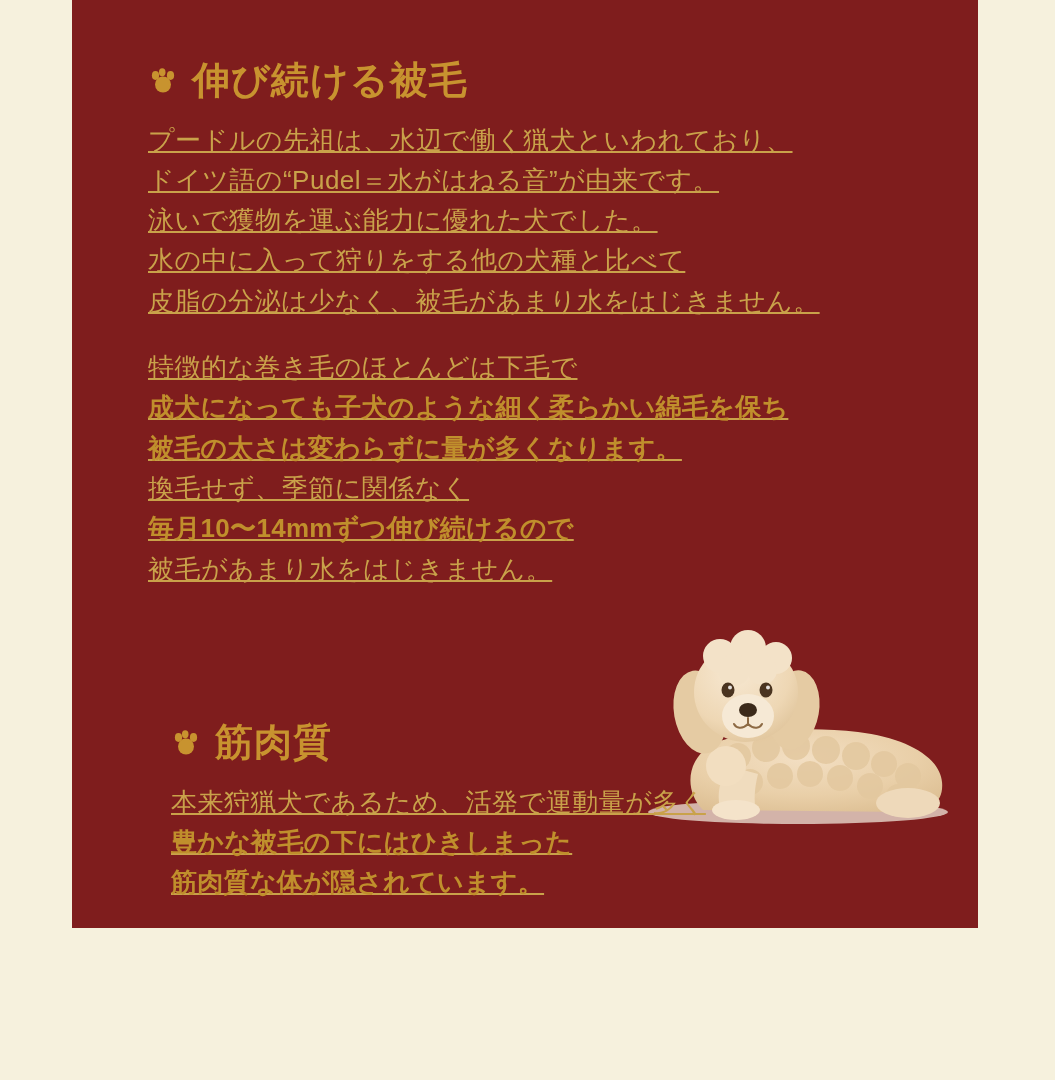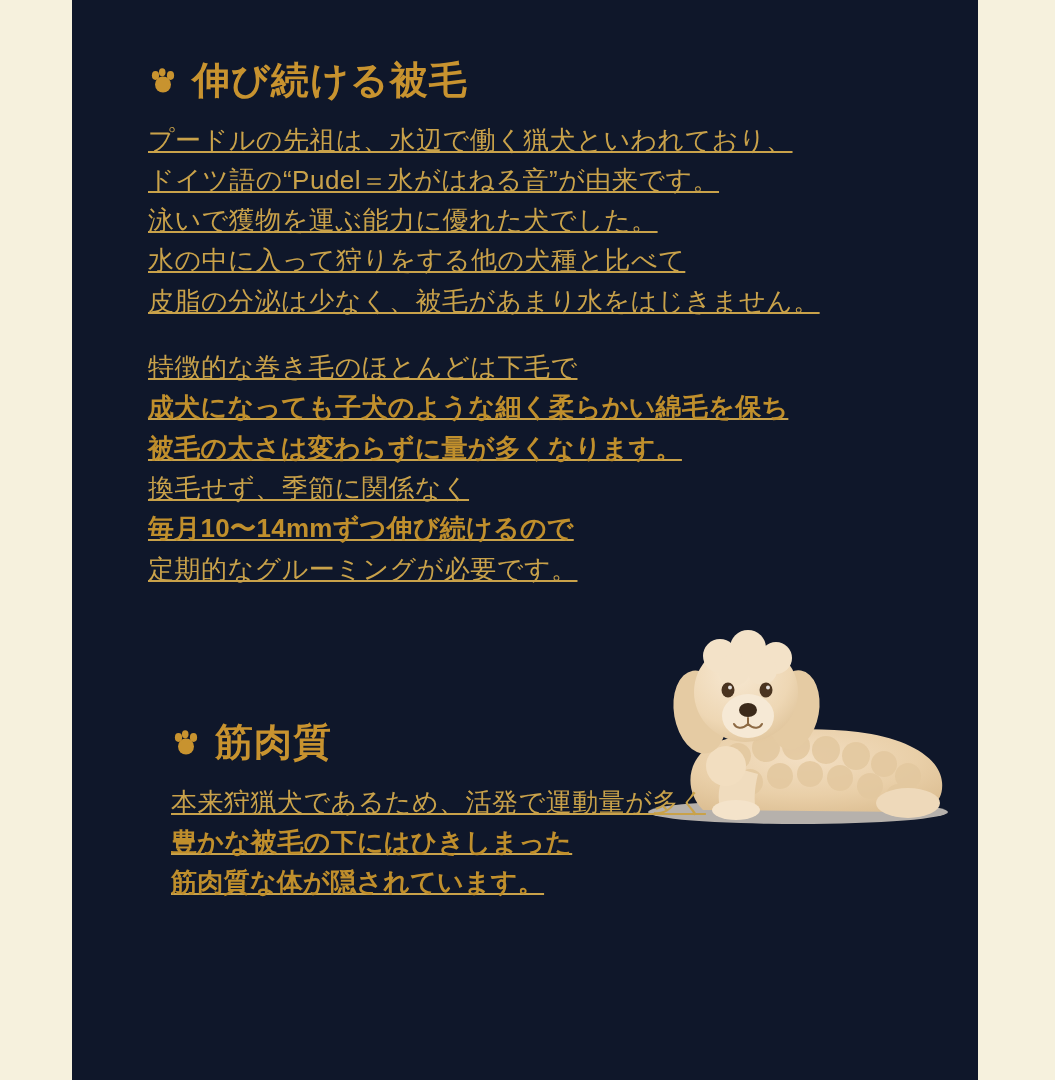--- a/index.html
+++ b/index.html
@@ -17,22 +17,22 @@
     position: relative;
     width: 1055px;
     height: 1080px;
     background: #f6f1dd;
   }
   .sheet {
     position: absolute;
     left: 72px;
     top: 0;
     width: 906px;
-    height: 1080px;
-    background: #0f172a;
+    height: 928px;
+    background: #7f1d1d;
   }
   .content {
     position: absolute;
     left: 76px;
     top: 58px;
     width: 810px;
   }
 
   
   .section-heading {
@@ -119,21 +119,21 @@
       </p>
 
       <div class="block-gap"></div>
 
       <p class="para">
         <span class="line">特徴的な巻き毛のほとんどは下毛で</span>
         <span class="line bold">成犬になっても子犬のような細く柔らかい綿毛を保ち</span>
         <span class="line bold">被毛の太さは変わらずに量が多くなります。</span>
         <span class="line">換毛せず、季節に関係なく</span>
         <span class="line bold">毎月10〜14mmずつ伸び続けるので</span>
-        <span class="line">定期的なグルーミングが必要です。</span>
+        <span class="line">被毛があまり水をはじきません。</span>
       </p>
     </div>
 
     <div class="dog-photo">
       <svg width="350" height="280" viewBox="0 0 350 280" aria-hidden="true">
         <defs>
           <radialGradient id="bodyG" cx="45%" cy="35%" r="75%">
             <stop offset="0%" stop-color="#f3dfc3"></stop>
             <stop offset="60%" stop-color="#e9cfa8"></stop>
             <stop offset="100%" stop-color="#dcbe92"></stop>

